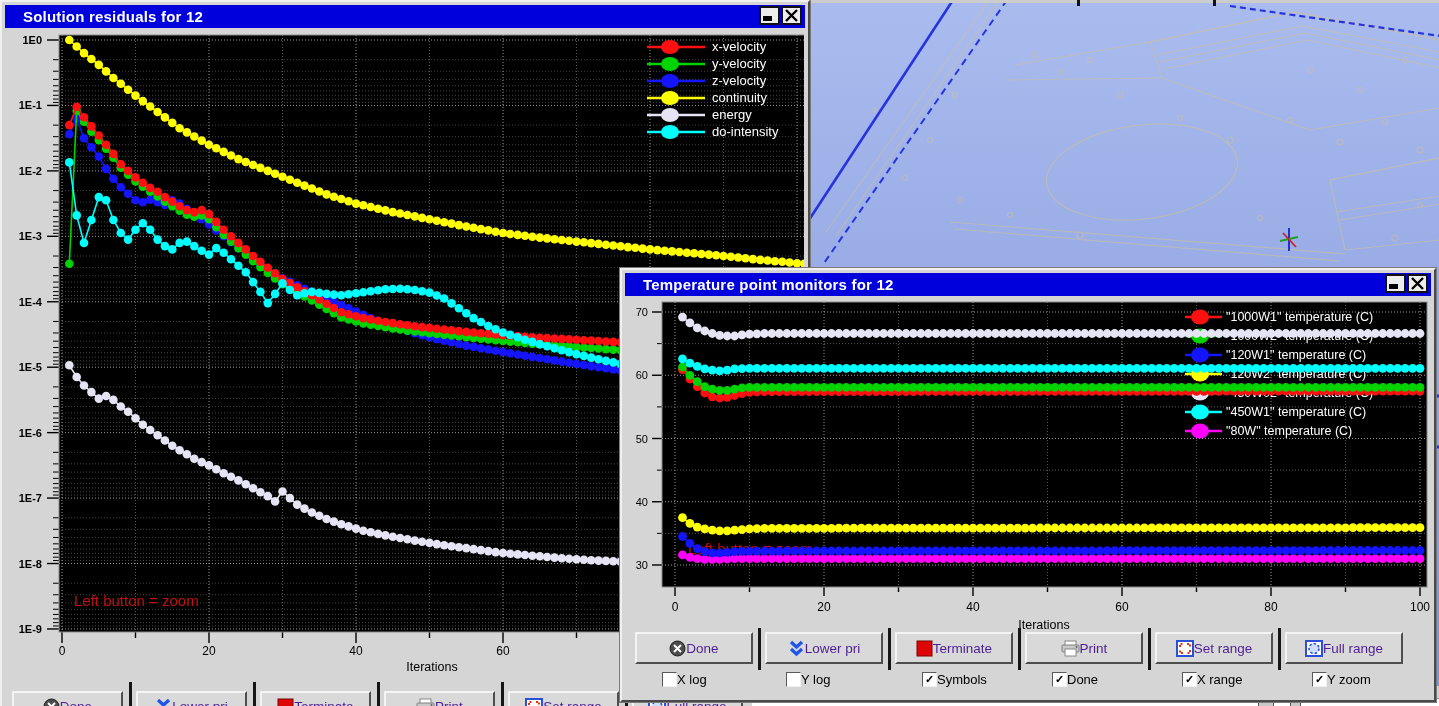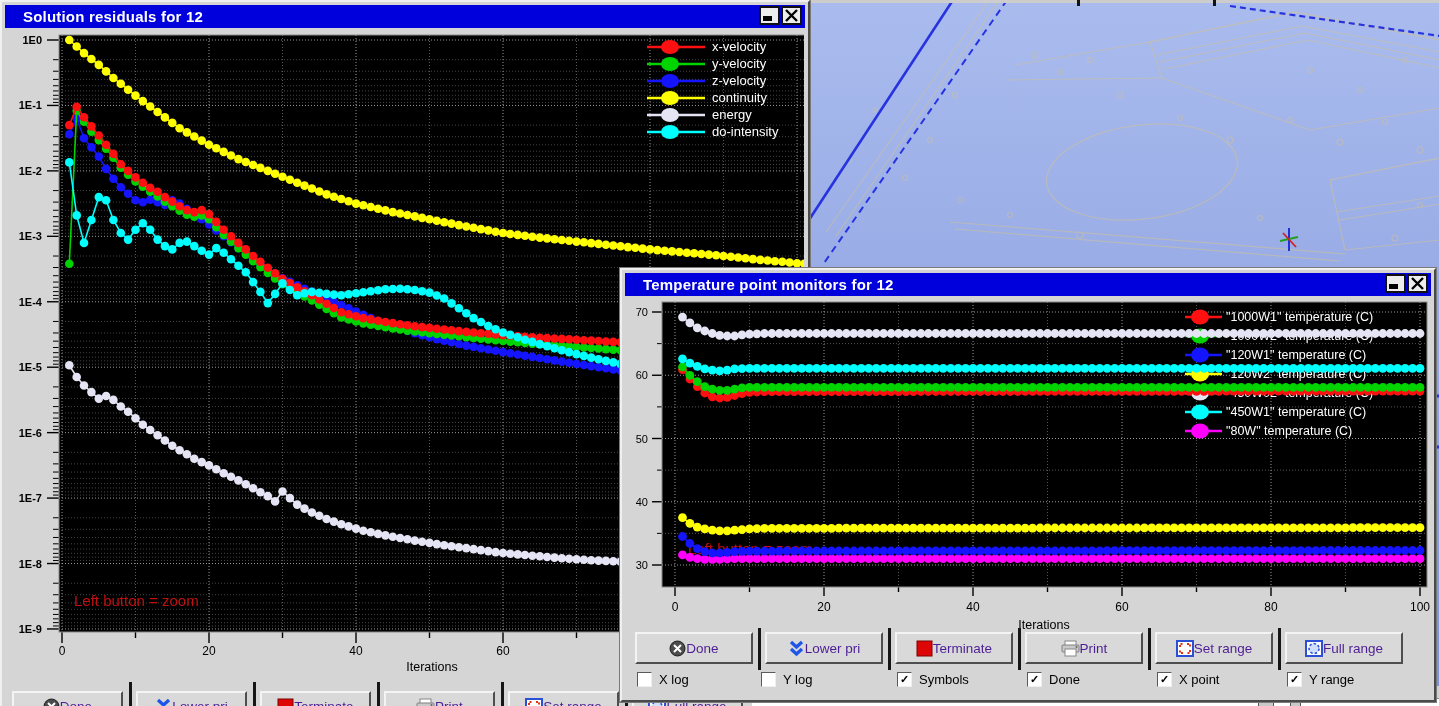--- a/index.html
+++ b/index.html
@@ -15,21 +15,21 @@
   .tb-btns{position:absolute;right:3px;top:1px;display:flex;}
   .tb-btn{width:21px;height:19px;background:#ededed;border:2px solid #111;
           margin-left:1px;display:flex;align-items:center;justify-content:center;box-sizing:border-box;}
   .plot-svg{position:absolute;left:0;top:0;}
   
   .btn{position:absolute;height:31px;background:#d9d9d9;border:2px solid;
        border-color:#f4f4f4 #4e4e4e #4e4e4e #f4f4f4;display:flex;align-items:center;
        justify-content:center;font-size:13.5px;color:#4c1d95;box-sizing:border-box;cursor:default;}
   .btn .ic{display:flex;align-items:center;}
   .bsep{position:absolute;width:3px;background:#161616;}
-  .check{position:absolute;display:flex;align-items:center;gap:7px;font-size:13px;color:#000;}
+  .check{position:absolute;display:flex;align-items:center;font-size:13px;color:#000;margin-left:25px;}
   .check .box{width:13px;height:13px;background:#fff;border:1px solid;
               border-color:#5a5a5a #efefef #efefef #5a5a5a;display:flex;align-items:center;
               justify-content:center;font-size:11px;font-weight:bold;color:#000;box-sizing:content-box;}
   
   #bottom-strip{position:absolute;left:752px;top:698px;width:687px;height:8px;
                 background:#ffffff;border-top:1px solid #8a8a8a;z-index:2;}
   .strip-bar{position:absolute;top:0;height:8px;background:#c9c9c9;
              border-left:1px solid #555;border-right:1px solid #555;}
   .strip-bar.b1{left:506px;width:14px;}
   .strip-bar.b2{left:538px;width:9px;}
@@ -1974,22 +1974,22 @@
         <div class="check" style="left:275px;top:402px">
           <span class="box">✓</span>
           <span>Symbols</span>
         </div>
         <div class="check" style="left:405px;top:402px">
           <span class="box">✓</span>
           <span>Done</span>
         </div>
         <div class="check" style="left:535px;top:402px">
           <span class="box">✓</span>
-          <span>X point</span>
+          <span>X range</span>
         </div>
         <div class="check" style="left:665px;top:402px">
           <span class="box">✓</span>
-          <span>Y range</span>
+          <span>Y zoom</span>
         </div>
       </div>
   </div>
 
 </div>
 
 </body></html>

